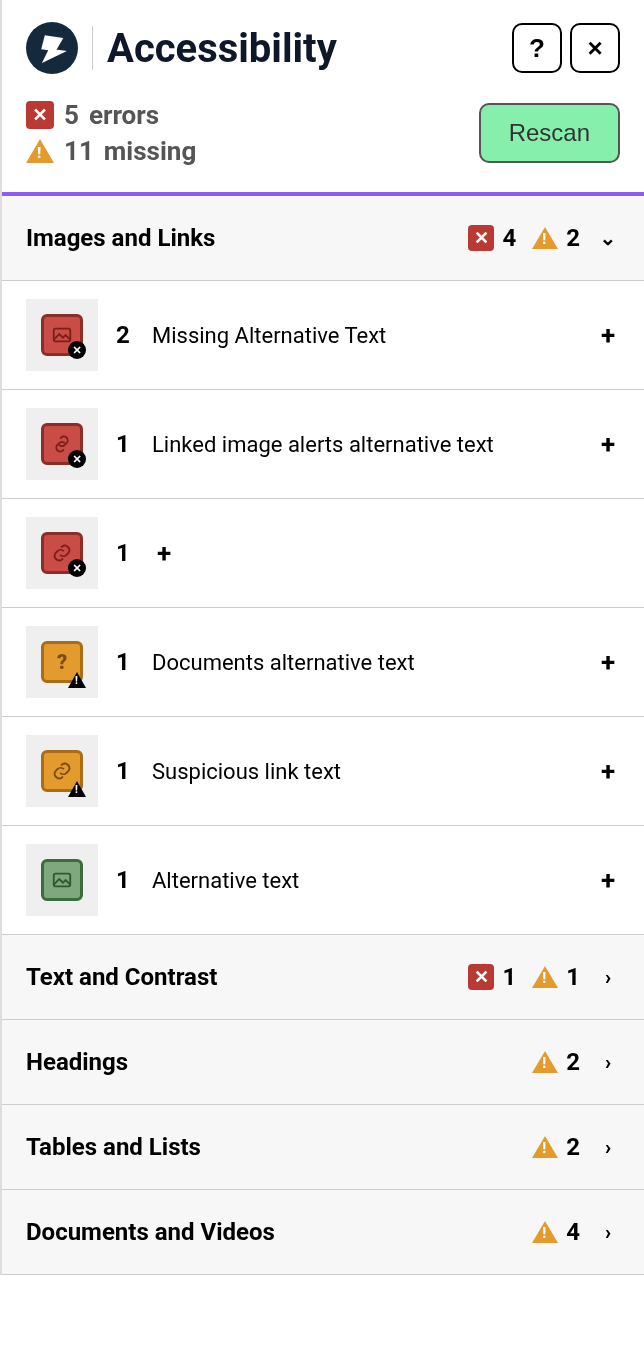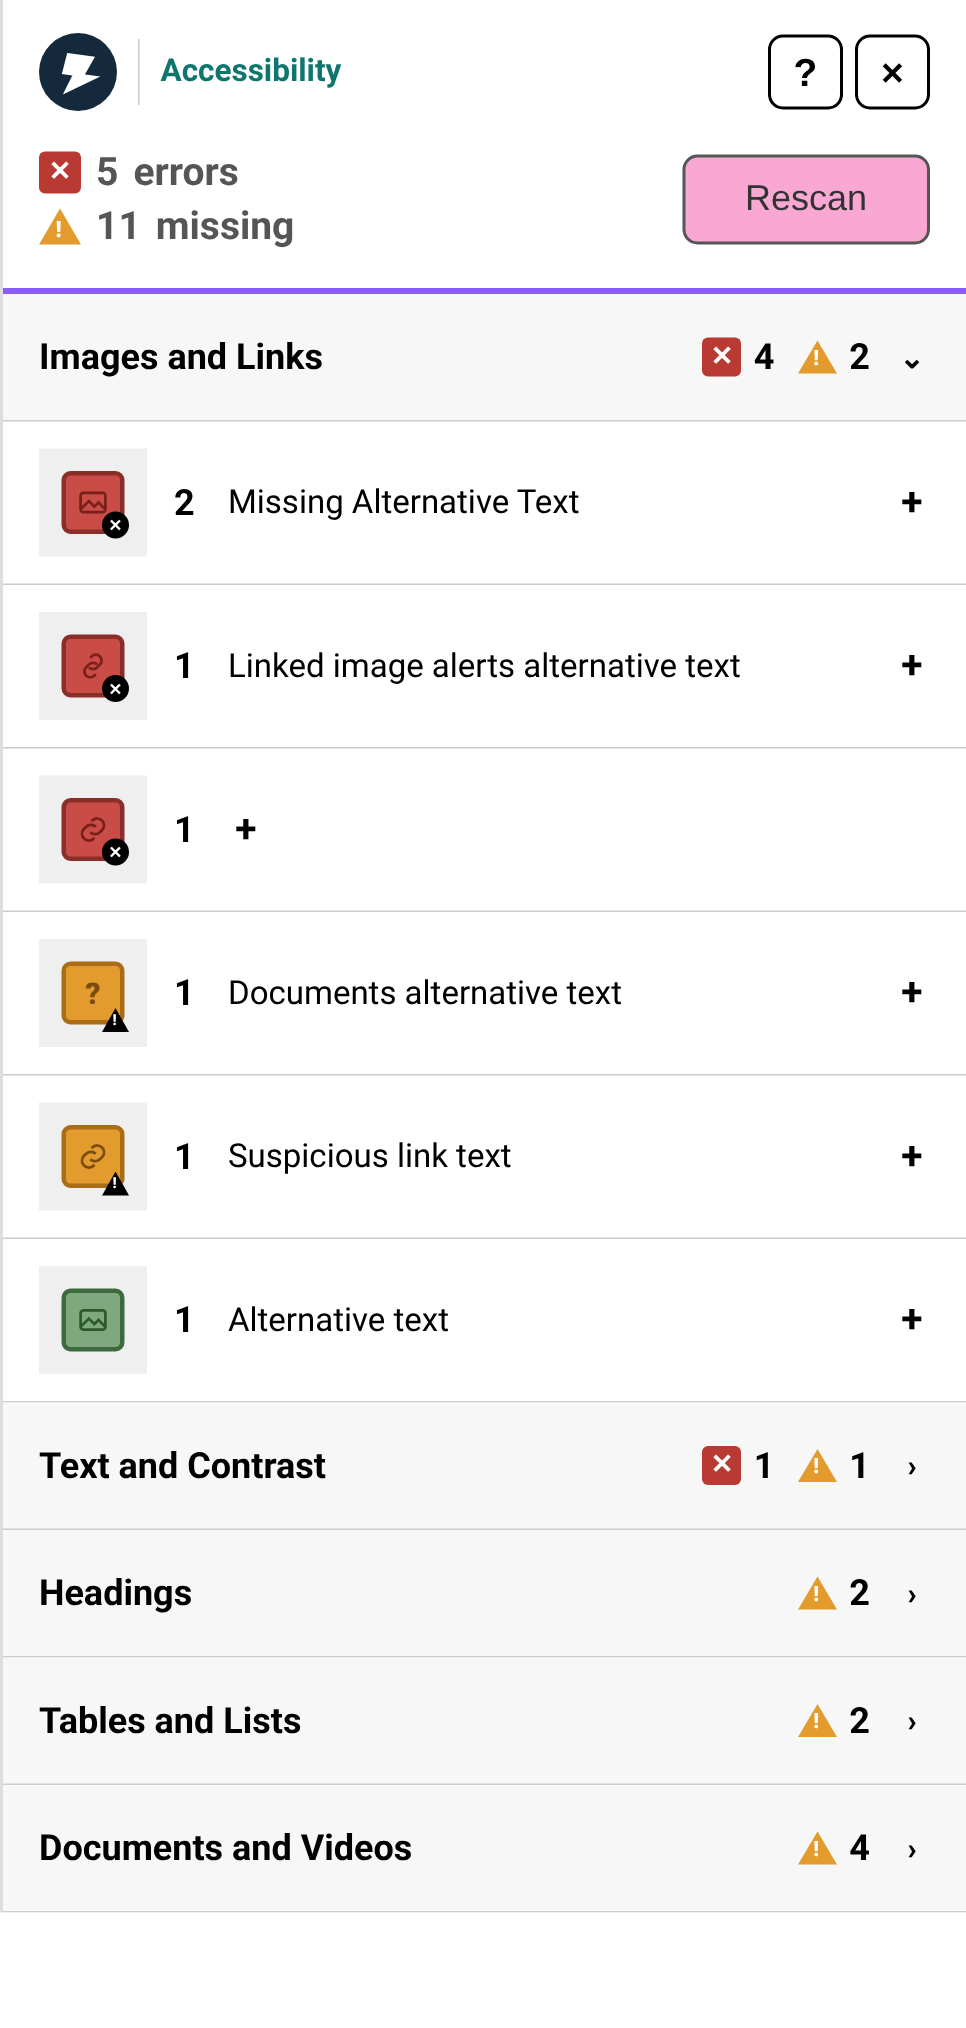--- a/index.html
+++ b/index.html
@@ -30,23 +30,23 @@
     align-items: center;
     justify-content: center;
   }
   .logo svg { width: 30px; height: 30px; }
   .divider {
     width: 1px;
     height: 44px;
     background: #ccc;
   }
   .title {
-    font-size: 21px;
-    font-weight: 700;
-    color: #0f766e;
+    font-size: 40px;
+    font-weight: 700;
+    color: #0f172a;
   }
   .header-right {
     display: flex;
     gap: 8px;
   }
   .icon-btn {
     width: 50px;
     height: 50px;
     border: 2px solid #000;
     border-radius: 10px;
@@ -127,22 +127,22 @@
     position: absolute;
     left: -3px;
     top: 4px;
     color: #fff;
     font-weight: 900;
     font-size: 14px;
   }
   .rescan-btn {
     border: 2px solid #555;
     border-radius: 10px;
-    background: #f9a8d4;
-    padding: 14px 40px;
+    background: #86efac;
+    padding: 14px 28px;
     font-size: 24px;
     color: #333;
     cursor: pointer;
   }
   .categories { border-top: 4px solid #8b5cf6; }
   .cat-header {
     background: #f7f7f7;
     border-bottom: 1px solid #ccc;
     padding: 28px 24px;
     display: flex;

